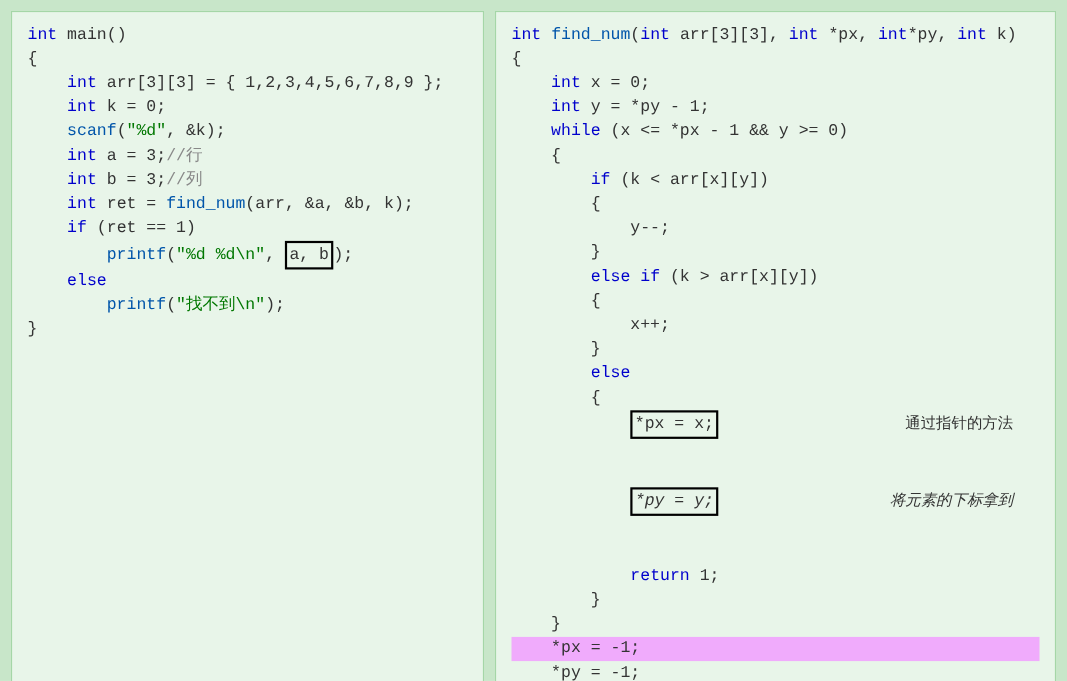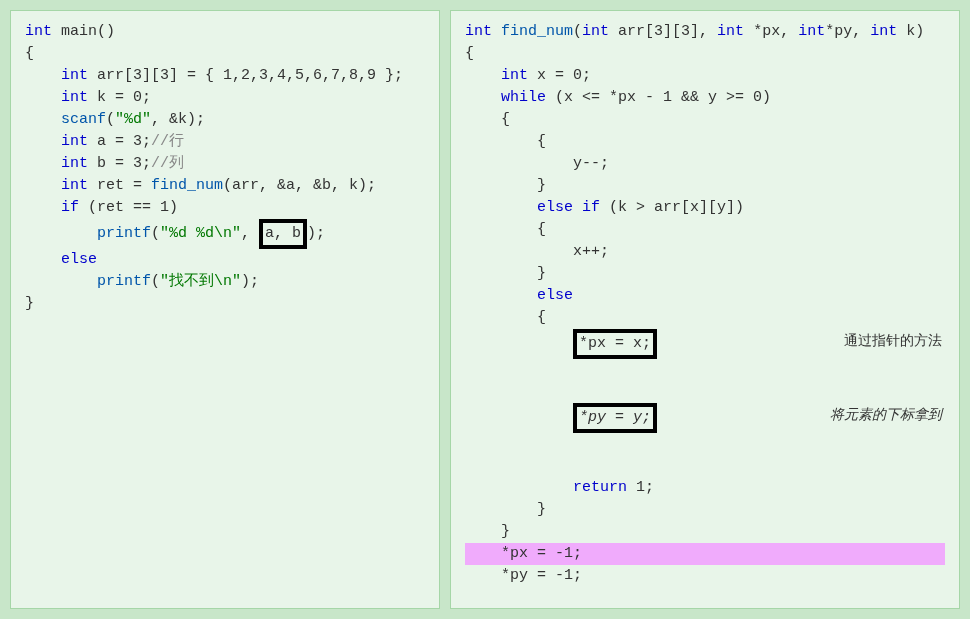--- a/index.html
+++ b/index.html
@@ -47,28 +47,28 @@
       color: #333;
     }
 
     .kw { color: #0000cc; font-weight: normal; } 
     .fn { color: #0055aa; } 
     .str { color: #007700; } 
     .cmt { color: #888888; }
 
     .right-annotation {
       position: absolute;
-      right: 3px;
+      right: 24px;
       color: #333;
       font-family: 'Microsoft YaHei', sans-serif;
       font-size: 14px;
     }
 
     .highlight-red-box {
-      border: 4px solid #000000;
+      border: 2px solid #000000;
       display: inline-block;
       padding: 0 2px;
       line-height: 22px;
     }
 
     .line-highlighted {
       background-color: #f0abfc;
     }
   </style>
 </head>
@@ -106,25 +106,27 @@
   </div>
 
   <div class="right-panel">
 
     <div class="code-line"><span class="kw">int</span> <span class="fn">find_num</span>(<span class="kw">int</span> arr[3][3], <span class="kw">int</span> *px, <span class="kw">int</span>*py, <span class="kw">int</span> k)</div>
 
     <div class="code-line">{</div>
 
     <div class="code-line">    <span class="kw">int</span> x = 0;</div>
 
+    <div class="code-line">    <span class="kw">int</span> y = *py - 1;</div>
 
     <div class="code-line">    <span class="kw">while</span> (x &lt;= *px - 1 &amp;&amp; y &gt;= 0)</div>
 
     <div class="code-line">    {</div>
 
+    <div class="code-line">        <span class="kw">if</span> (k &lt; arr[x][y])</div>
 
     <div class="code-line">        {</div>
 
     <div class="code-line">            y--;</div>
 
     <div class="code-line">        }</div>
 
     <div class="code-line">        <span class="kw">else if</span> (k &gt; arr[x][y])</div>
 
     <div class="code-line">        {</div>

